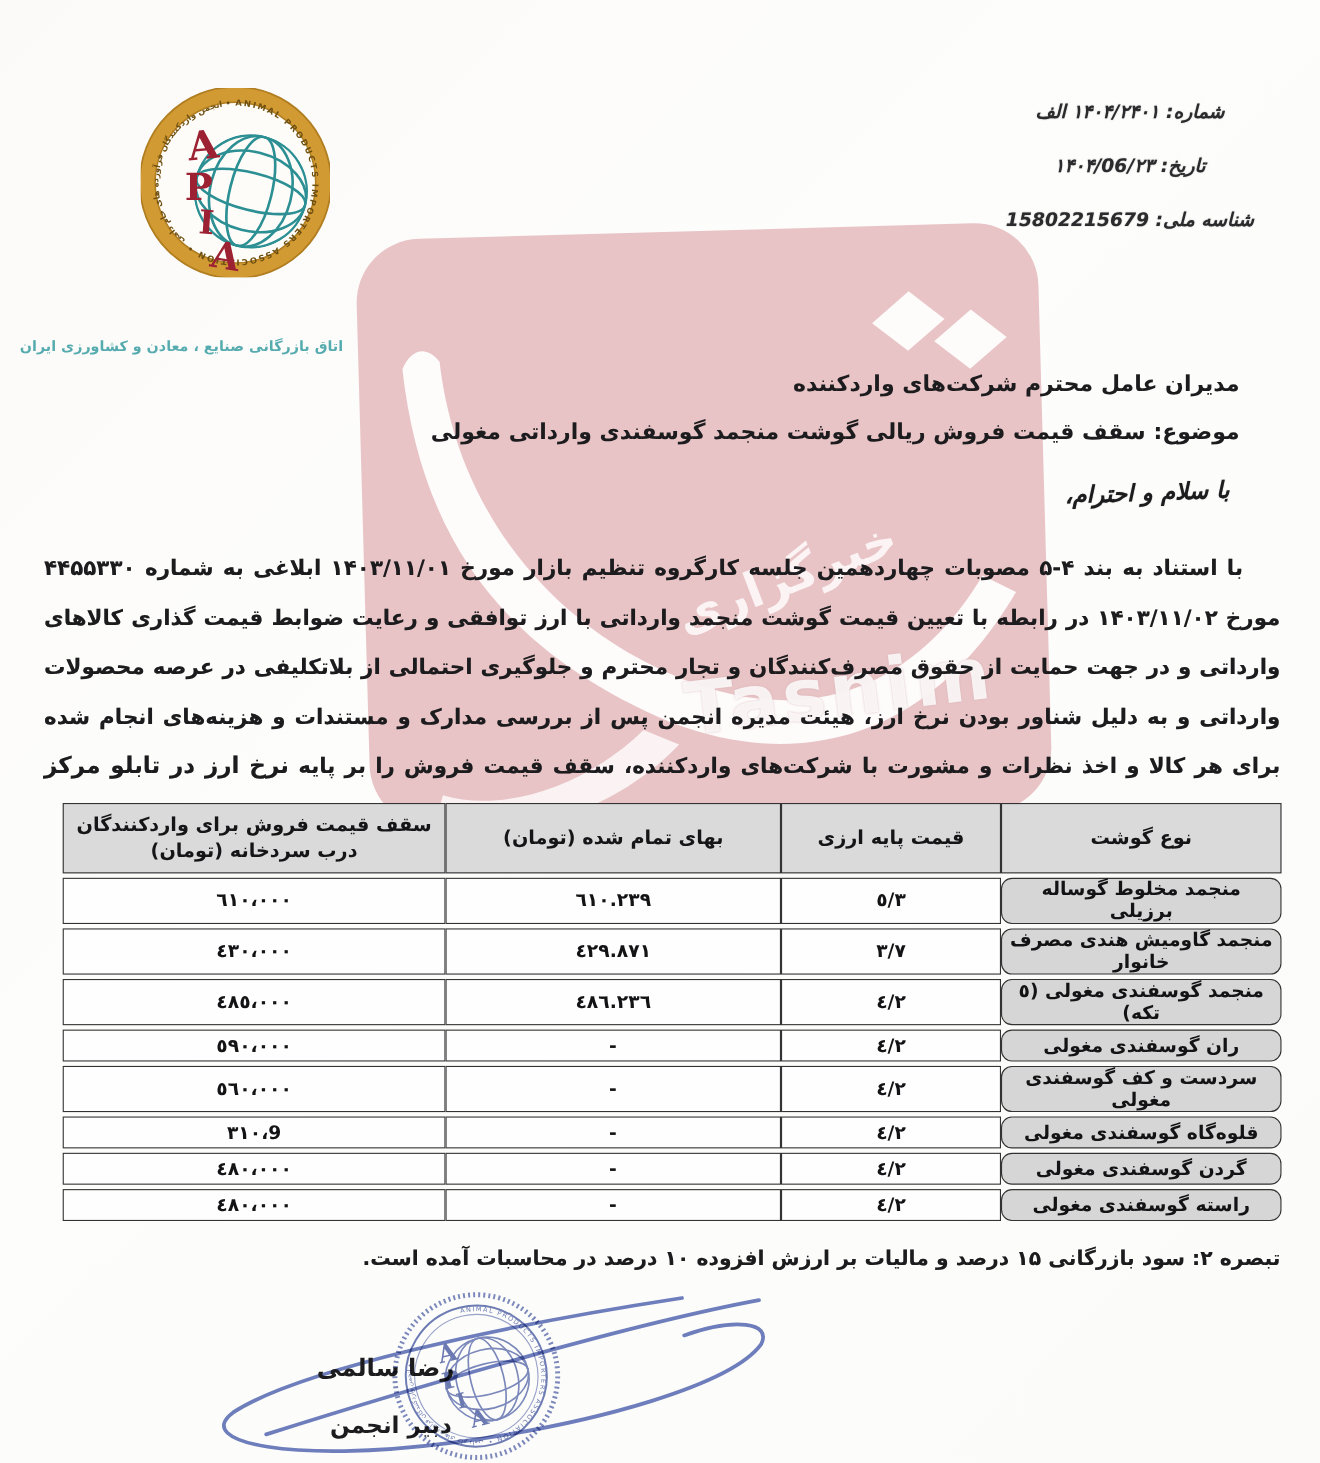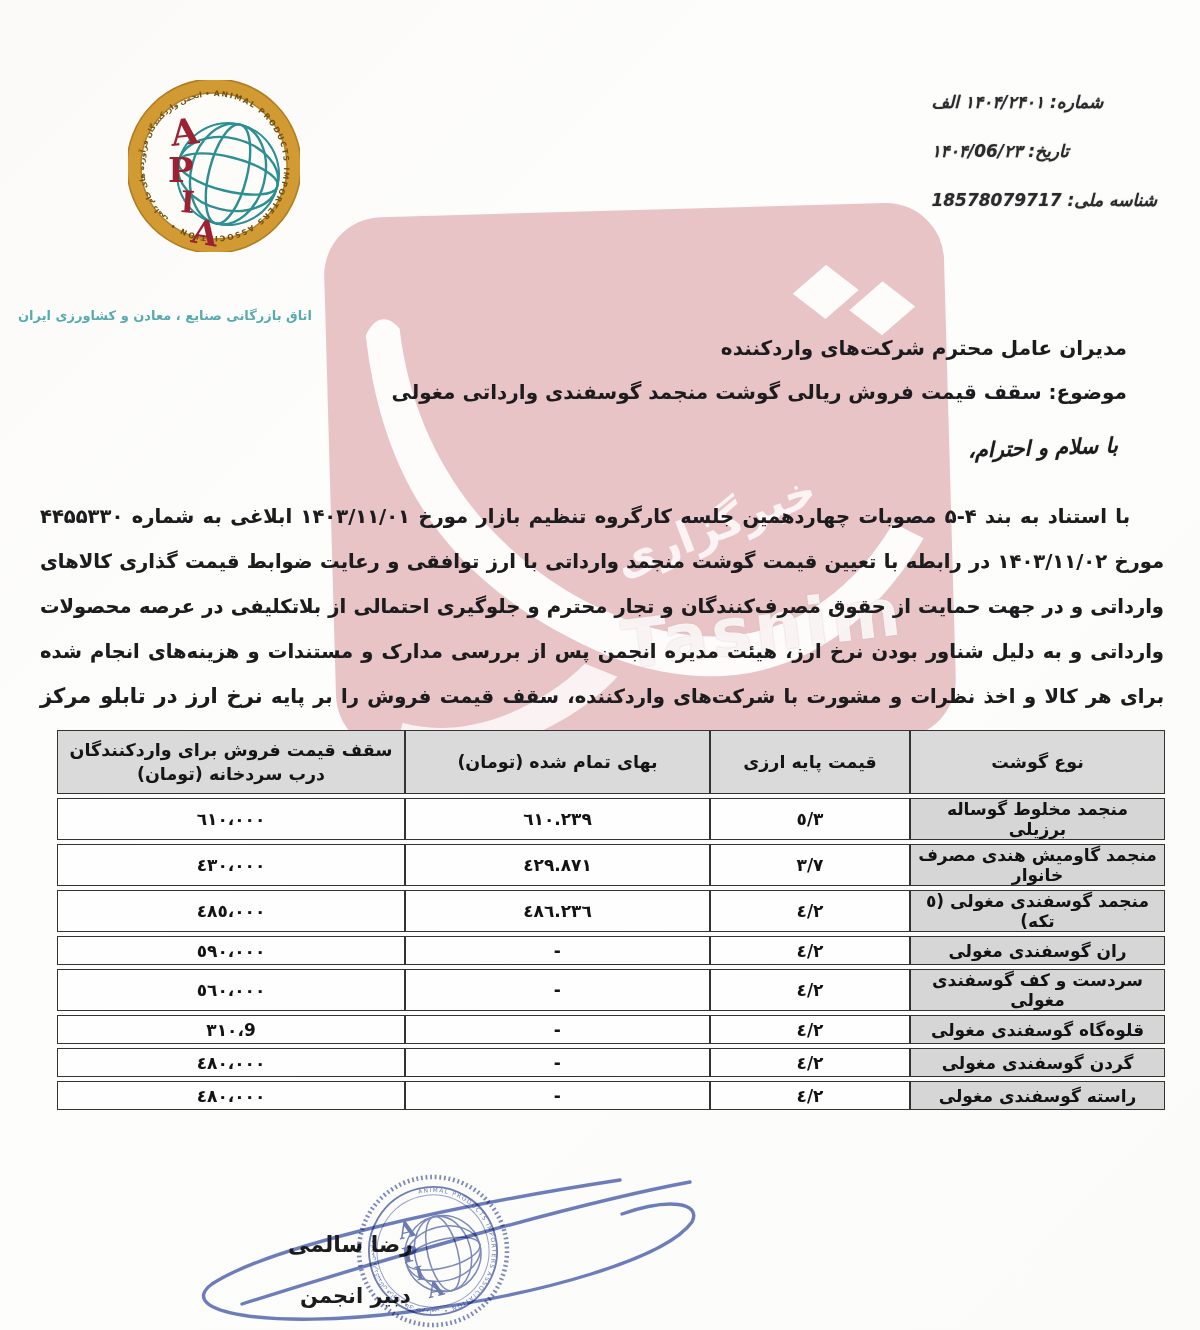--- a/index.html
+++ b/index.html
@@ -7,21 +7,21 @@
         background:linear-gradient(135deg,#fbfaf8 0%,#fdfdfc 40%,#fbfbf9 100%);
         font-family:"DejaVu Sans","Liberation Sans",sans-serif;color:#1c1c1e;}
   .abs{position:absolute;}
 
   
   .logo-wrap{left:128px;top:80px;width:172px;height:172px;}
   .org1{left:18px;top:278px;width:400px;text-align:center;color:#e8821d;
         font-size:17px;font-weight:bold;direction:rtl;text-shadow:0 0 1px rgba(232,130,29,.45);}
   .org2{left:18px;top:308px;width:400px;text-align:left;color:#3a9ea2;
         font-size:13px;font-weight:bold;direction:rtl;opacity:.85;}
-  .meta{right:43px;top:92px;text-align:left;direction:rtl;}
+  .meta{right:60px;top:92px;text-align:center;direction:rtl;}
   .meta div{font-size:17px;font-weight:bold;font-style:italic;color:#2b2b2e;
         margin-bottom:29px;letter-spacing:.3px;text-shadow:0 0 1.2px rgba(0,0,0,.4);}
 
   
   .wm{left:322px;top:200px;width:860px;height:560px;pointer-events:none;}
   .wm-panel{left:8px;top:10px;width:620px;height:535px;background:#e9c4c6;
         border-radius:58px;transform:rotate(-1.6deg);}
   .wm-svg{left:8px;top:10px;}
   .wm-fa{left:288px;top:300px;font-size:44px;font-weight:bold;color:rgba(255,255,255,.8);
         transform:rotate(-21deg);direction:rtl;}
@@ -38,21 +38,21 @@
         font-size:19.5px;font-weight:600;line-height:45px;text-indent:34px;
         text-shadow:0 0 .6px rgba(0,0,0,.35);}
   .seg-bold{font-weight:800;font-size:21px;}
 
   
   .tbl{left:57px;top:726px;}
   table{border-collapse:separate;border-spacing:0 4px;direction:rtl;width:1108px;}
   th,td{border:1.6px solid #333;text-align:center;font-weight:bold;padding:0 6px;}
   th{background:#dadada;height:62px;font-size:17.5px;line-height:1.4;color:#151517;}
   td{height:27px;font-size:17px;background:#fefefe;color:#131315;}
-  td.cell-type{background:#d6d6d6;}
+  td.cell-type{background:#d6d6d6;border-radius:10px;}
   td.num{direction:ltr;letter-spacing:.5px;}
 
   
   .note{right:36px;direction:rtl;font-size:18.5px;font-weight:bold;
         text-shadow:0 0 .6px rgba(0,0,0,.35);}
   .note1{top:1086px;} .note2{top:1134px;}
 
   
   .sig-svg{left:150px;top:1162px;}
   .sig-name{left:288px;top:1232px;font-size:22px;font-weight:800;direction:rtl;}
@@ -107,21 +107,21 @@
         <text x="52" y="132" font-size="30" transform="rotate(4 52 132)">I</text>
         <text x="62" y="162" font-size="34" transform="rotate(10 62 162)">A</text>
       </g>
     </svg>
   </div>
   <div class="abs org2">اتاق بازرگانی صنایع ، معادن و کشاورزی ایران</div>
 
   <div class="abs meta">
     <div>شماره: ۱۴۰۴/۲۴۰۱ الف</div>
     <div>تاریخ: ۱۴۰۴/06/۲۳</div>
-    <div>شناسه ملی: 18578079717</div>
+    <div>شناسه ملی: 15802215679</div>
   </div>
 
   <div class="abs subject">موضوع: سقف قیمت فروش ریالی گوشت منجمد گوسفندی وارداتی مغولی</div>
   <div class="abs recipient">مدیران عامل محترم شرکت‌های واردکننده</div>
   <div class="abs salutation">با سلام و احترام،</div>
   <div class="abs bodytext"><span>با استناد به بند ۴-۵ مصوبات چهاردهمین جلسه کارگروه تنظیم بازار مورخ ۱۴۰۳/۱۱/۰۱ ابلاغی به شماره ۴۴۵۵۳۳۰ مورخ ۱۴۰۳/۱۱/۰۲ در رابطه با تعیین قیمت گوشت منجمد وارداتی با ارز توافقی و رعایت ضوابط قیمت گذاری کالاهای وارداتی و در جهت حمایت از حقوق مصرف‌کنندگان و تجار محترم و جلوگیری احتمالی از بلاتکلیفی در عرصه محصولات وارداتی و به دلیل شناور بودن نرخ ارز، هیئت مدیره انجمن پس از بررسی مدارک و مستندات و هزینه‌های انجام شده برای هر کالا و اخذ نظرات و مشورت با شرکت‌های واردکننده، سقف قیمت فروش را بر پایه </span><span class="seg-bold">نرخ ارز در تابلو مرکز مبادله در تاریخ ۱۴۰۴/۰۷/۲۳</span><span> به شرح جدول زیر اعلام می‌نماید.</span></div>
 
   <div class="abs tbl">
     <table>
       <colgroup>
@@ -184,20 +184,21 @@
           <tr>
             <td class="cell-type">راسته گوسفندی مغولی</td>
             <td class="num cell-base">٤/٢</td>
             <td class="num cell-cost">-</td>
             <td class="num cell-ceiling">٤٨٠،٠٠٠</td>
           </tr>
         </tbody>
     </table>
   </div>
 
+  <div class="abs note note2">تبصره ۲: سود بازرگانی ۱۵ درصد و مالیات بر ارزش افزوده ۱۰ درصد در محاسبات آمده است.</div>
 
   <svg class="abs sig-svg" width="560" height="165" viewBox="0 0 560 165">
     <g fill="none" stroke="#5a6cb2" stroke-width="3.4" stroke-linecap="round" opacity=".88">
       <path d="M470,18 C300,44 120,84 62,122 C24,150 118,168 258,150 C396,132 516,96 542,60 C552,40 518,36 472,52"></path>
       <path d="M92,142 C250,92 432,40 540,20"></path>
     </g>
   </svg>
   <div class="abs sig-name">رضا سالمی</div>
   <div class="abs sig-title">دبیر انجمن</div>
 

